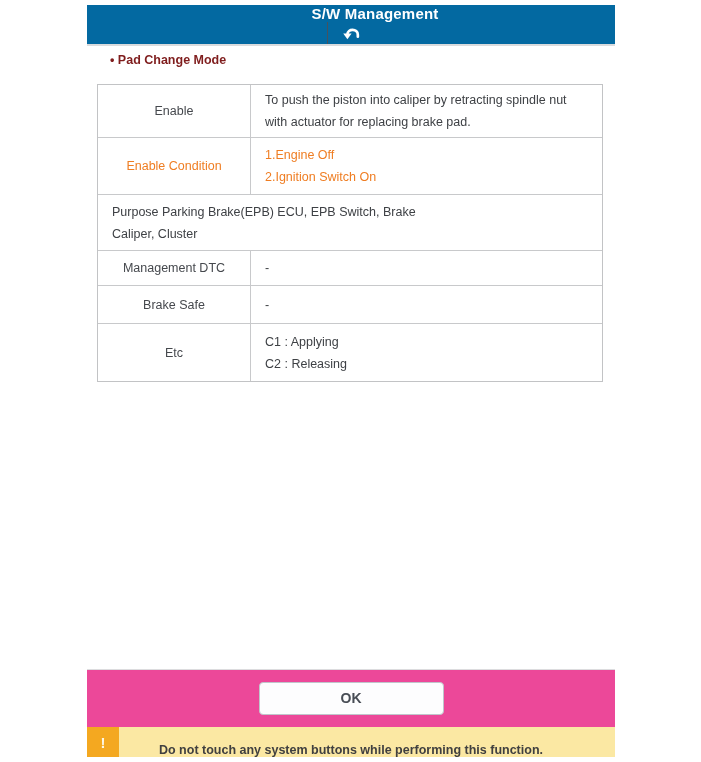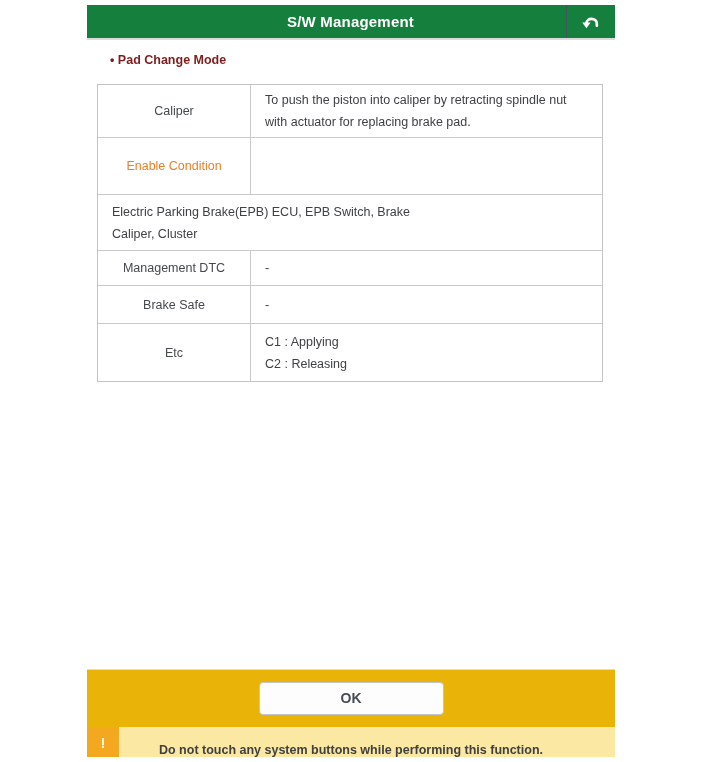--- a/index.html
+++ b/index.html
@@ -2,23 +2,23 @@
 <html><head>
 <meta charset="utf-8">
 <style>
   html,body{margin:0;padding:0;background:#ffffff;}
   body{width:701px;height:762px;position:relative;overflow:hidden;
        font-family:"Liberation Sans","DejaVu Sans",sans-serif;
        -webkit-font-smoothing:antialiased;}
   .page{position:absolute;inset:0;}
 
   
-  .header{position:absolute;left:87px;top:5px;width:528px;height:33px;
-          background:#15803d;display:flex;align-items:center;
-          box-shadow:0 2px 0 #d9dbdd;}
+  .header{position:absolute;left:87px;top:5px;width:528px;height:39px;
+          background:#0369a1;display:flex;align-items:center;
+          box-shadow:0 2px 0 #d9dbdd;flex-direction:column;}
   .header-title{flex:1;text-align:center;color:#ffffff;font-size:15px;
                 font-weight:bold;letter-spacing:.2px;padding-left:48px;}
   .header-icon-btn{width:48px;height:33px;border-left:1px solid #46525f;
                    display:flex;align-items:center;justify-content:center;
                    cursor:pointer;}
   .header-icon-btn svg{display:block;}
 
   
   .section-label{position:absolute;left:110px;top:53px;color:#7f1d1d;
                  font-size:12.5px;font-weight:bold;white-space:pre-line;}
@@ -32,21 +32,21 @@
   .tlabel{width:153px;flex:0 0 153px;border-right:1px solid #c8c9cb;
           display:flex;align-items:center;justify-content:center;
           text-align:center;color:#45484d;white-space:pre-line;
           line-height:18px;box-sizing:border-box;}
   .tvalue{flex:1;display:flex;align-items:center;padding:8px 12px 8px 14px;
           white-space:pre-line;line-height:22px;box-sizing:border-box;}
   .orange .tlabel,.orange .tvalue{color:#ef7d22;}
 
   
   .footer-strip{position:absolute;left:87px;top:669px;width:528px;height:58px;
-                background:#eab308;border-top:1px solid #dcdcde;
+                background:#ec4899;border-top:1px solid #dcdcde;
                 box-sizing:border-box;display:flex;align-items:center;
                 justify-content:center;}
   .ok-button{width:185px;height:33px;background:#fdfdfe;
              border:1px solid #c0c5cb;border-radius:4px;
              color:#484d55;font-size:14px;font-weight:bold;
              font-family:inherit;cursor:pointer;line-height:31px;
              text-align:center;box-sizing:border-box;}
 
   
   .warning-bar{position:absolute;left:87px;top:727px;width:528px;height:30px;
@@ -73,29 +73,31 @@
           <path d="M1.5 9.5 L 11.5 9.5 L 6.5 16.5 Z" fill="#ffffff"></path>
         </svg>
       </span>
     </div>
   </div>
 
   <div class="section-label">• Pad Change Mode</div>
 
   <div class="spec-table">
     <div class="trow" style="height:53px">
-      <div class="tlabel">Caliper</div>
+      <div class="tlabel">Enable</div>
       <div class="tvalue">To push the piston into caliper by retracting spindle nut
 with actuator for replacing brake pad.</div>
     </div>
     <div class="trow orange" style="height:57px">
       <div class="tlabel">Enable Condition</div>
+      <div class="tvalue">1.Engine Off
+2.Ignition Switch On</div>
     </div>
     <div class="trow" style="height:56px">
-      <div class="tvalue">Electric Parking Brake(EPB) ECU, EPB Switch, Brake
+      <div class="tvalue">Purpose Parking Brake(EPB) ECU, EPB Switch, Brake
 Caliper, Cluster</div>
     </div>
     <div class="trow" style="height:35px">
       <div class="tlabel">Management DTC</div>
       <div class="tvalue">-</div>
     </div>
     <div class="trow" style="height:38px">
       <div class="tlabel">Brake Safe</div>
       <div class="tvalue">-</div>
     </div>

